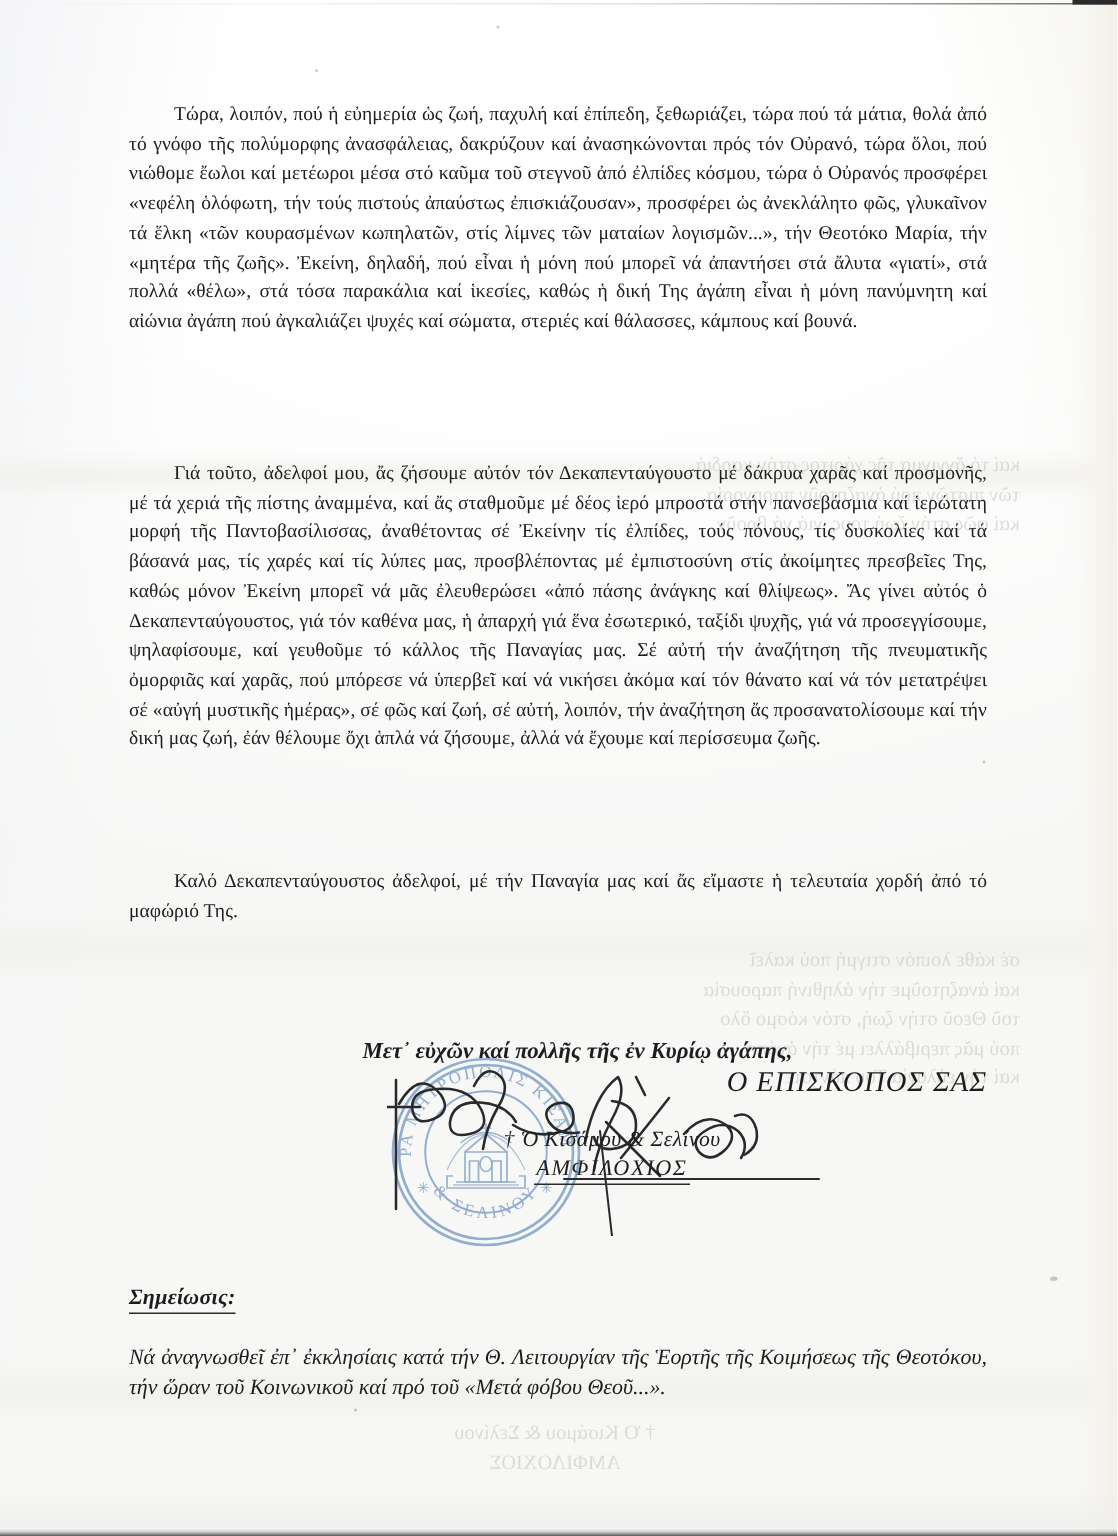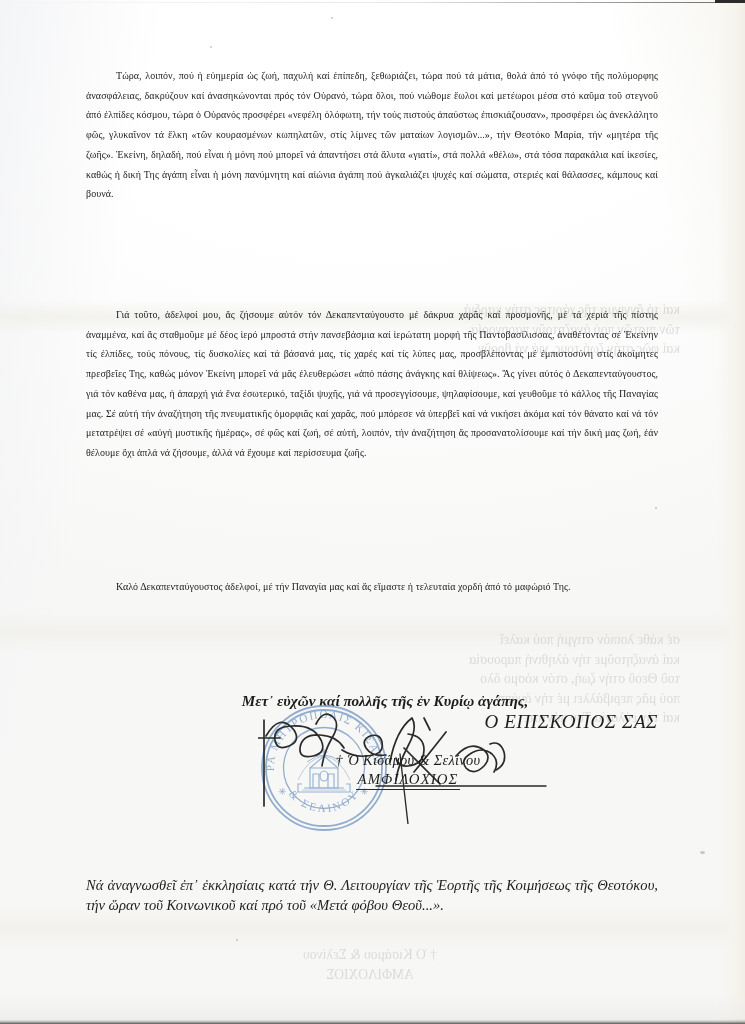--- a/index.html
+++ b/index.html
@@ -94,21 +94,21 @@
   .bleed-a { top: 300px; }
   .bleed-b { top: 630px; }
   .bleed-c { top: 945px; text-align: center; left: 130px; width: 480px; }
 
   
   .body-text {
     position: absolute;
     left: 86px;
     width: 572px;
     text-align: justify;
-    font-size: 10px;
+    font-size: 13px;
     line-height: 19.7px;
     letter-spacing: .05px;
   }
   .p1 { top: 66px; }
   .p2 { top: 305px; }
   .p3 { top: 577px; }
 
   .body-text p {
     margin: 0;
     text-indent: 30px;
@@ -319,16 +319,17 @@
       </g>
     </svg>
   </div>
 
   <div class="sig-names">
     <div class="see-line">† Ὁ Κισάμου &amp; Σελίνου</div>
     <div><span class="bishop-name">ΑΜΦΙΛΟΧΙΟΣ</span></div>
   </div>
 
   <div class="note">
+    <div><span class="note-title">Σημείωσις:</span></div>
     <div class="note-body">Νά ἀναγνωσθεῖ ἐπ᾿ ἐκκλησίαις κατά τήν Θ. Λειτουργίαν τῆς Ἑορτῆς τῆς Κοιμήσεως τῆς Θεοτόκου, τήν ὥραν τοῦ Κοινωνικοῦ καί πρό τοῦ «Μετά φόβου Θεοῦ...».</div>
   </div>
 
 </div>
 
 </body></html>

